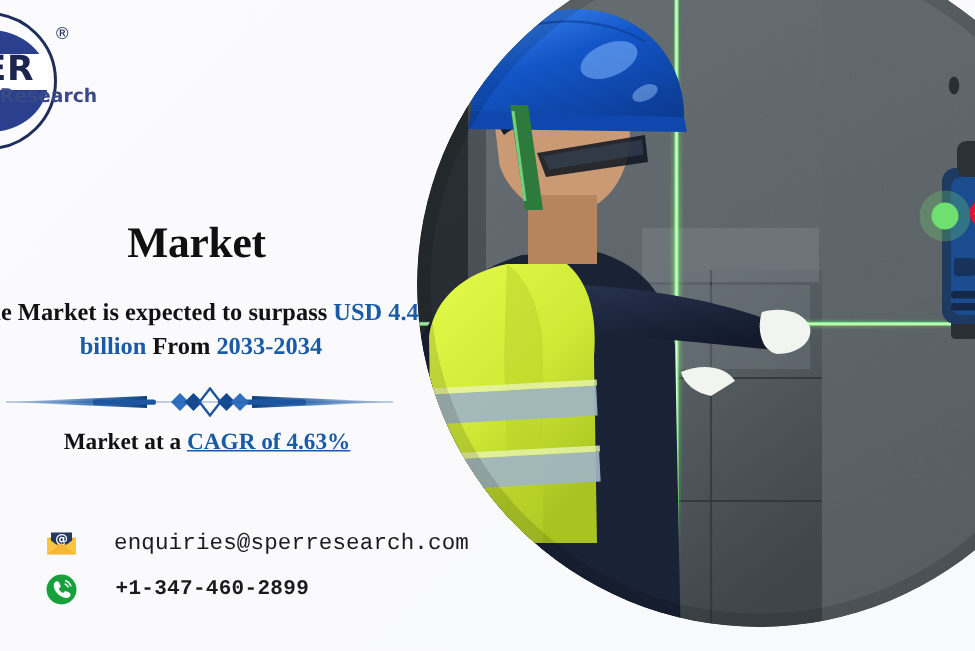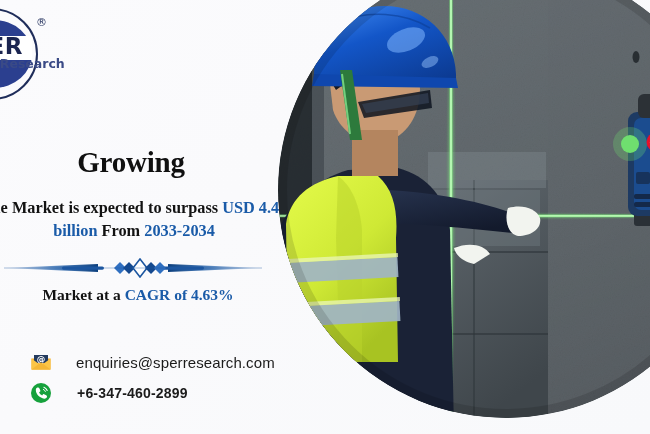--- a/index.html
+++ b/index.html
@@ -135,33 +135,33 @@
     position: absolute;
     left: -18px;
     top: 286px;
     width: 312px;
     text-align: center;
     font-family: "Liberation Serif", serif;
     font-weight: 700;
     font-size: 15.5px;
     color: #111111;
   }
-  #cagr .blue { color: #1a5ba8; }
+  #cagr .blue { color: #1a5ba8; text-decoration: underline; }
 
   
   .contact-row {
     position: absolute;
     display: flex;
     align-items: center;
   }
   #contact-email { left: 30px; top: 351px; }
   #contact-phone { left: 30px; top: 382px; }
 
   .contact-text {
-    font-family: Liberation Sans, sans-serif;
+    font-family: Liberation Mono, monospace;
     font-size: 15px;
     color: #1b1b1b;
     white-space: nowrap;
   }
   #contact-email .contact-text { margin-left: 24px; letter-spacing: 0.1px; }
   #contact-phone .contact-text { margin-left: 25px; font-weight: 700; font-size: 14px; letter-spacing: 0.2px; }
 
   .icon-slot { width: 22px; height: 22px; display: block; flex: 0 0 auto; }
 
   
@@ -195,21 +195,21 @@
           </defs>
         <text font-family="DejaVu Sans, sans-serif" font-size="6.2" font-weight="bold" fill="#2b3f8f">
           <textPath href="#arcp" startOffset="12%" id="arc-txt">Quality Research</textPath>
         </text>
       </svg>
     </div>
   </div>
 
   <div id="headline">
     <br>
-    <span>Growing</span>
+    <span>Market</span>
   </div>
 
   <div id="subhead">
     <span>The Market is expected to surpass </span><span class="blue">USD 4.45 billion</span><span> From </span><span class="blue">2033-2034</span>
   </div>
 
   <div id="divider">
     <svg width="262" height="20" viewBox="0 0 262 20">
       <defs>
         <linearGradient id="dgL" x1="0" y1="0" x2="1" y2="0">
@@ -255,21 +255,21 @@
 
   <div class="contact-row" id="contact-phone">
     <span class="icon-slot">
       <svg width="22" height="22" viewBox="0 0 22 22">
         <circle cx="11" cy="11" r="10" fill="#16a13c"></circle>
         <path d="M7.3,5.6 c1.1,-0.5 1.9,0.3 2.3,1.2 l0.7,1.6 c0.25,0.6 0.05,1.1 -0.45,1.45 l-0.75,0.5 c0.5,1.45 1.6,2.55 3.05,3.05 l0.5,-0.75 c0.35,-0.5 0.85,-0.7 1.45,-0.45 l1.6,0.7 c0.9,0.4 1.7,1.2 1.2,2.3 c-0.45,1.0 -1.6,1.6 -2.75,1.45 C9.9,16.2 5.8,12.1 5.85,8.35 C5.7,7.2 6.3,6.05 7.3,5.6 Z" fill="#ffffff"></path>
         <path d="M13.9,5.2 a5.6,5.6 0 0 1 3.3,3.3" fill="none" stroke="#ffffff" stroke-width="1.1" stroke-linecap="round"></path>
         <path d="M13.4,7.4 a3.4,3.4 0 0 1 2.0,2.0" fill="none" stroke="#ffffff" stroke-width="1.0" stroke-linecap="round"></path>
       </svg>
     </span>
-    <span class="contact-text">+6-347-460-2899</span>
+    <span class="contact-text">+1-347-460-2899</span>
   </div>
 
   <div id="photo-circle">
     <svg width="456" height="456" viewBox="0 0 456 456">
       <defs>
         <linearGradient id="wallGrad" x1="0" y1="0" x2="0.3" y2="1">
           <stop offset="0%" stop-color="#6a7176"></stop>
           <stop offset="45%" stop-color="#5c6468"></stop>
           <stop offset="100%" stop-color="#4d5458"></stop>
         </linearGradient>

